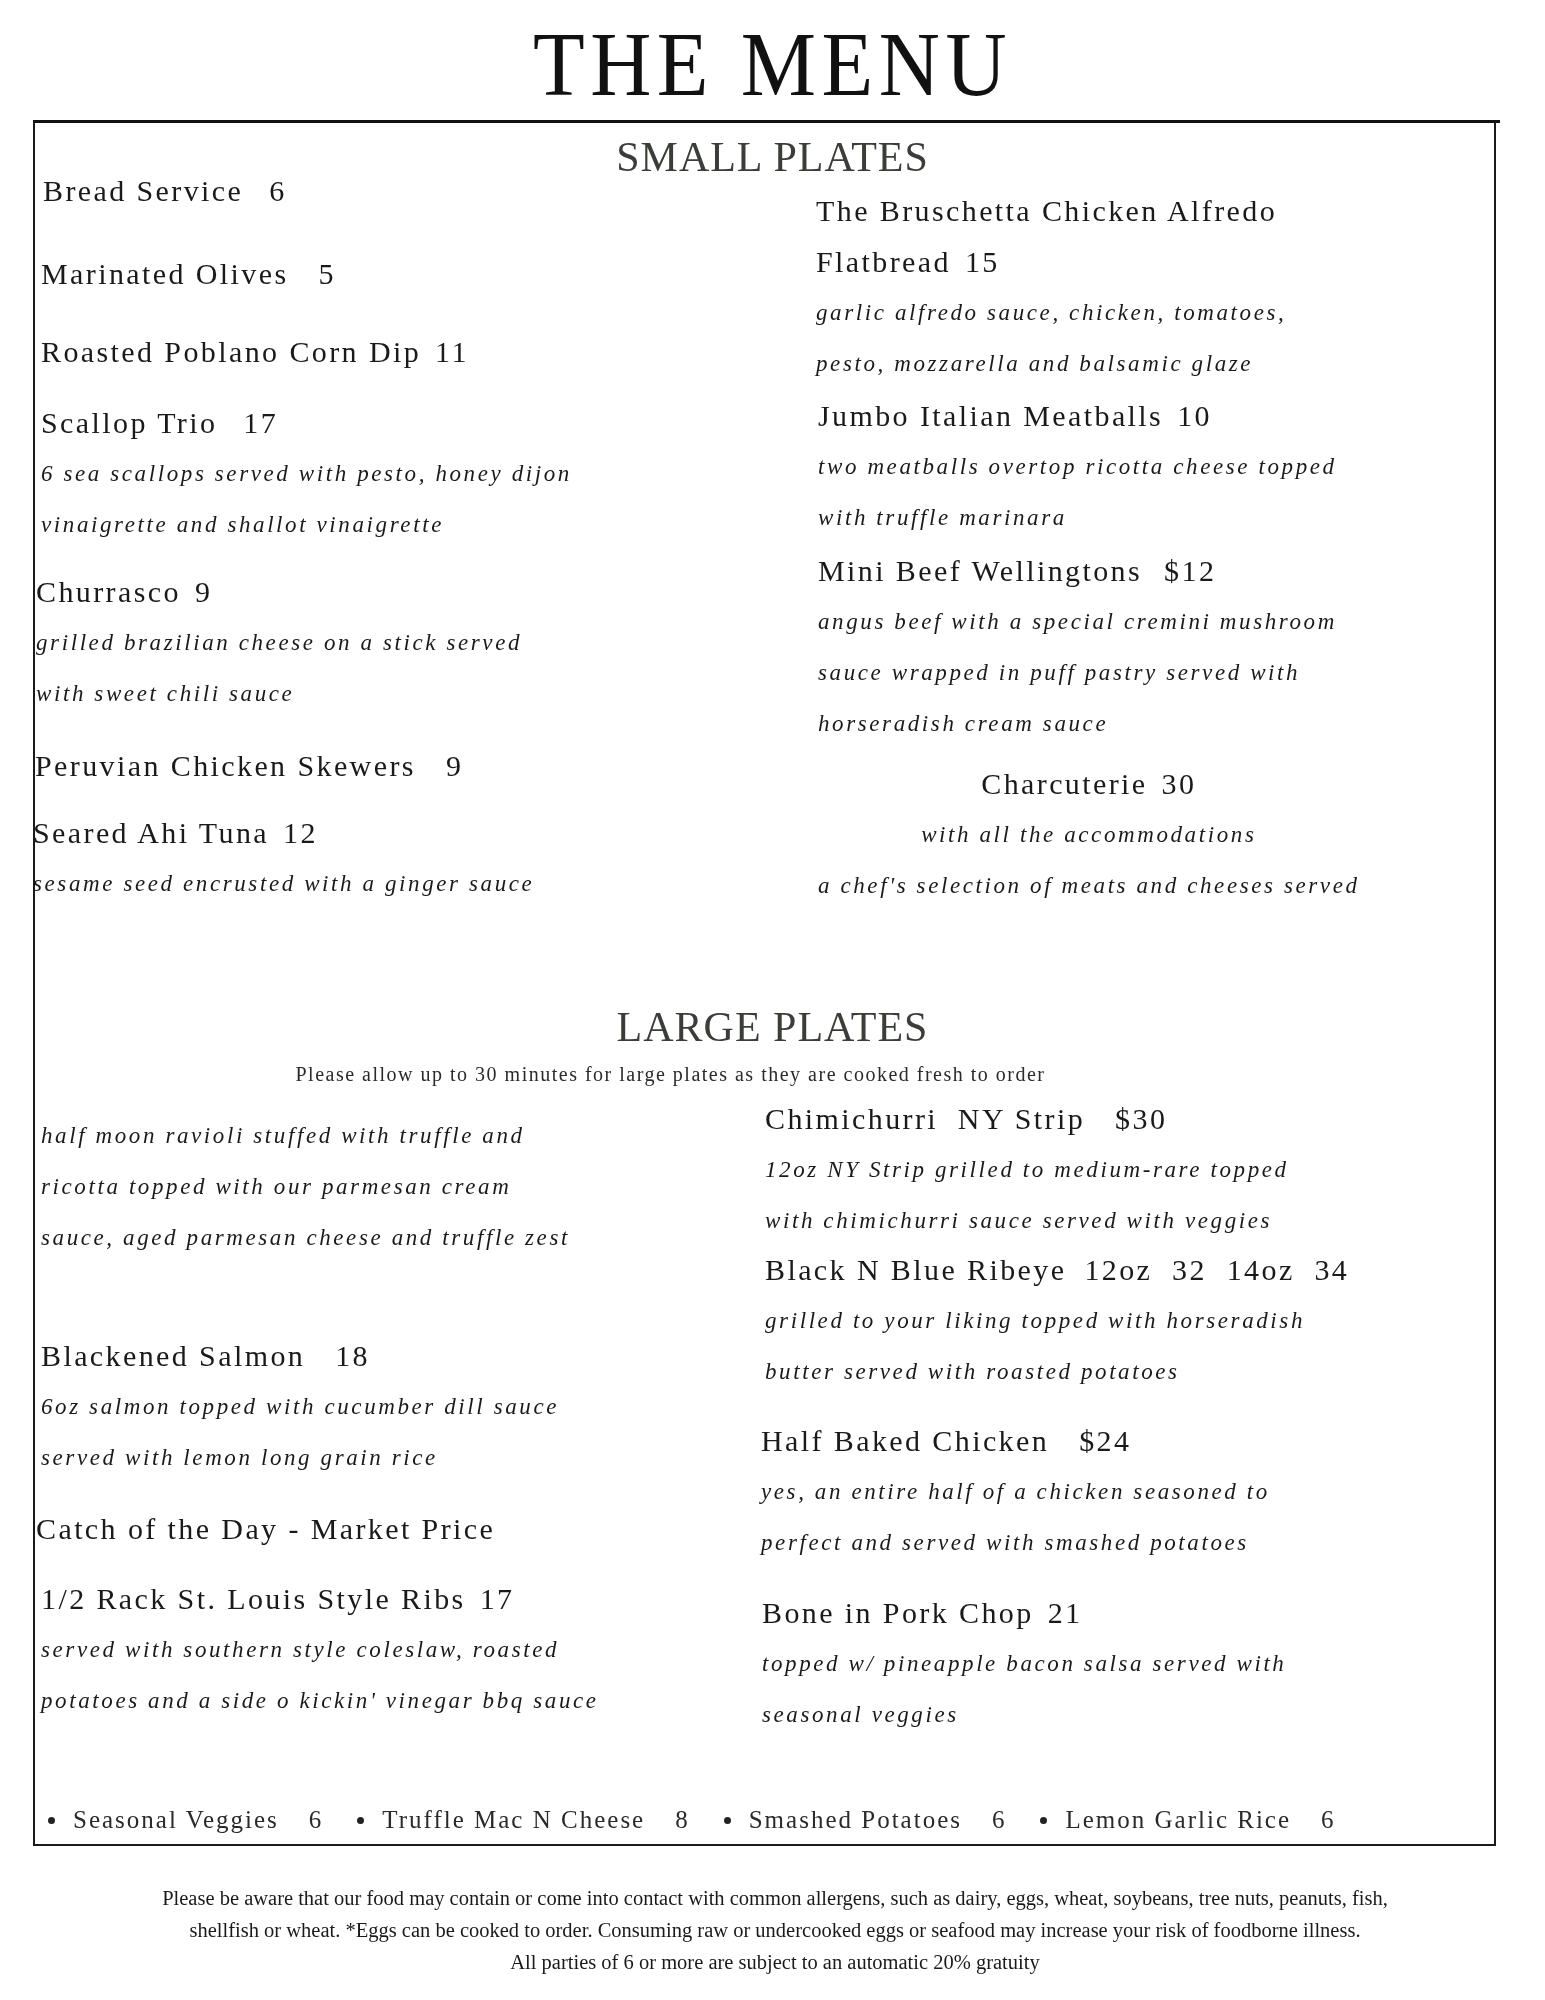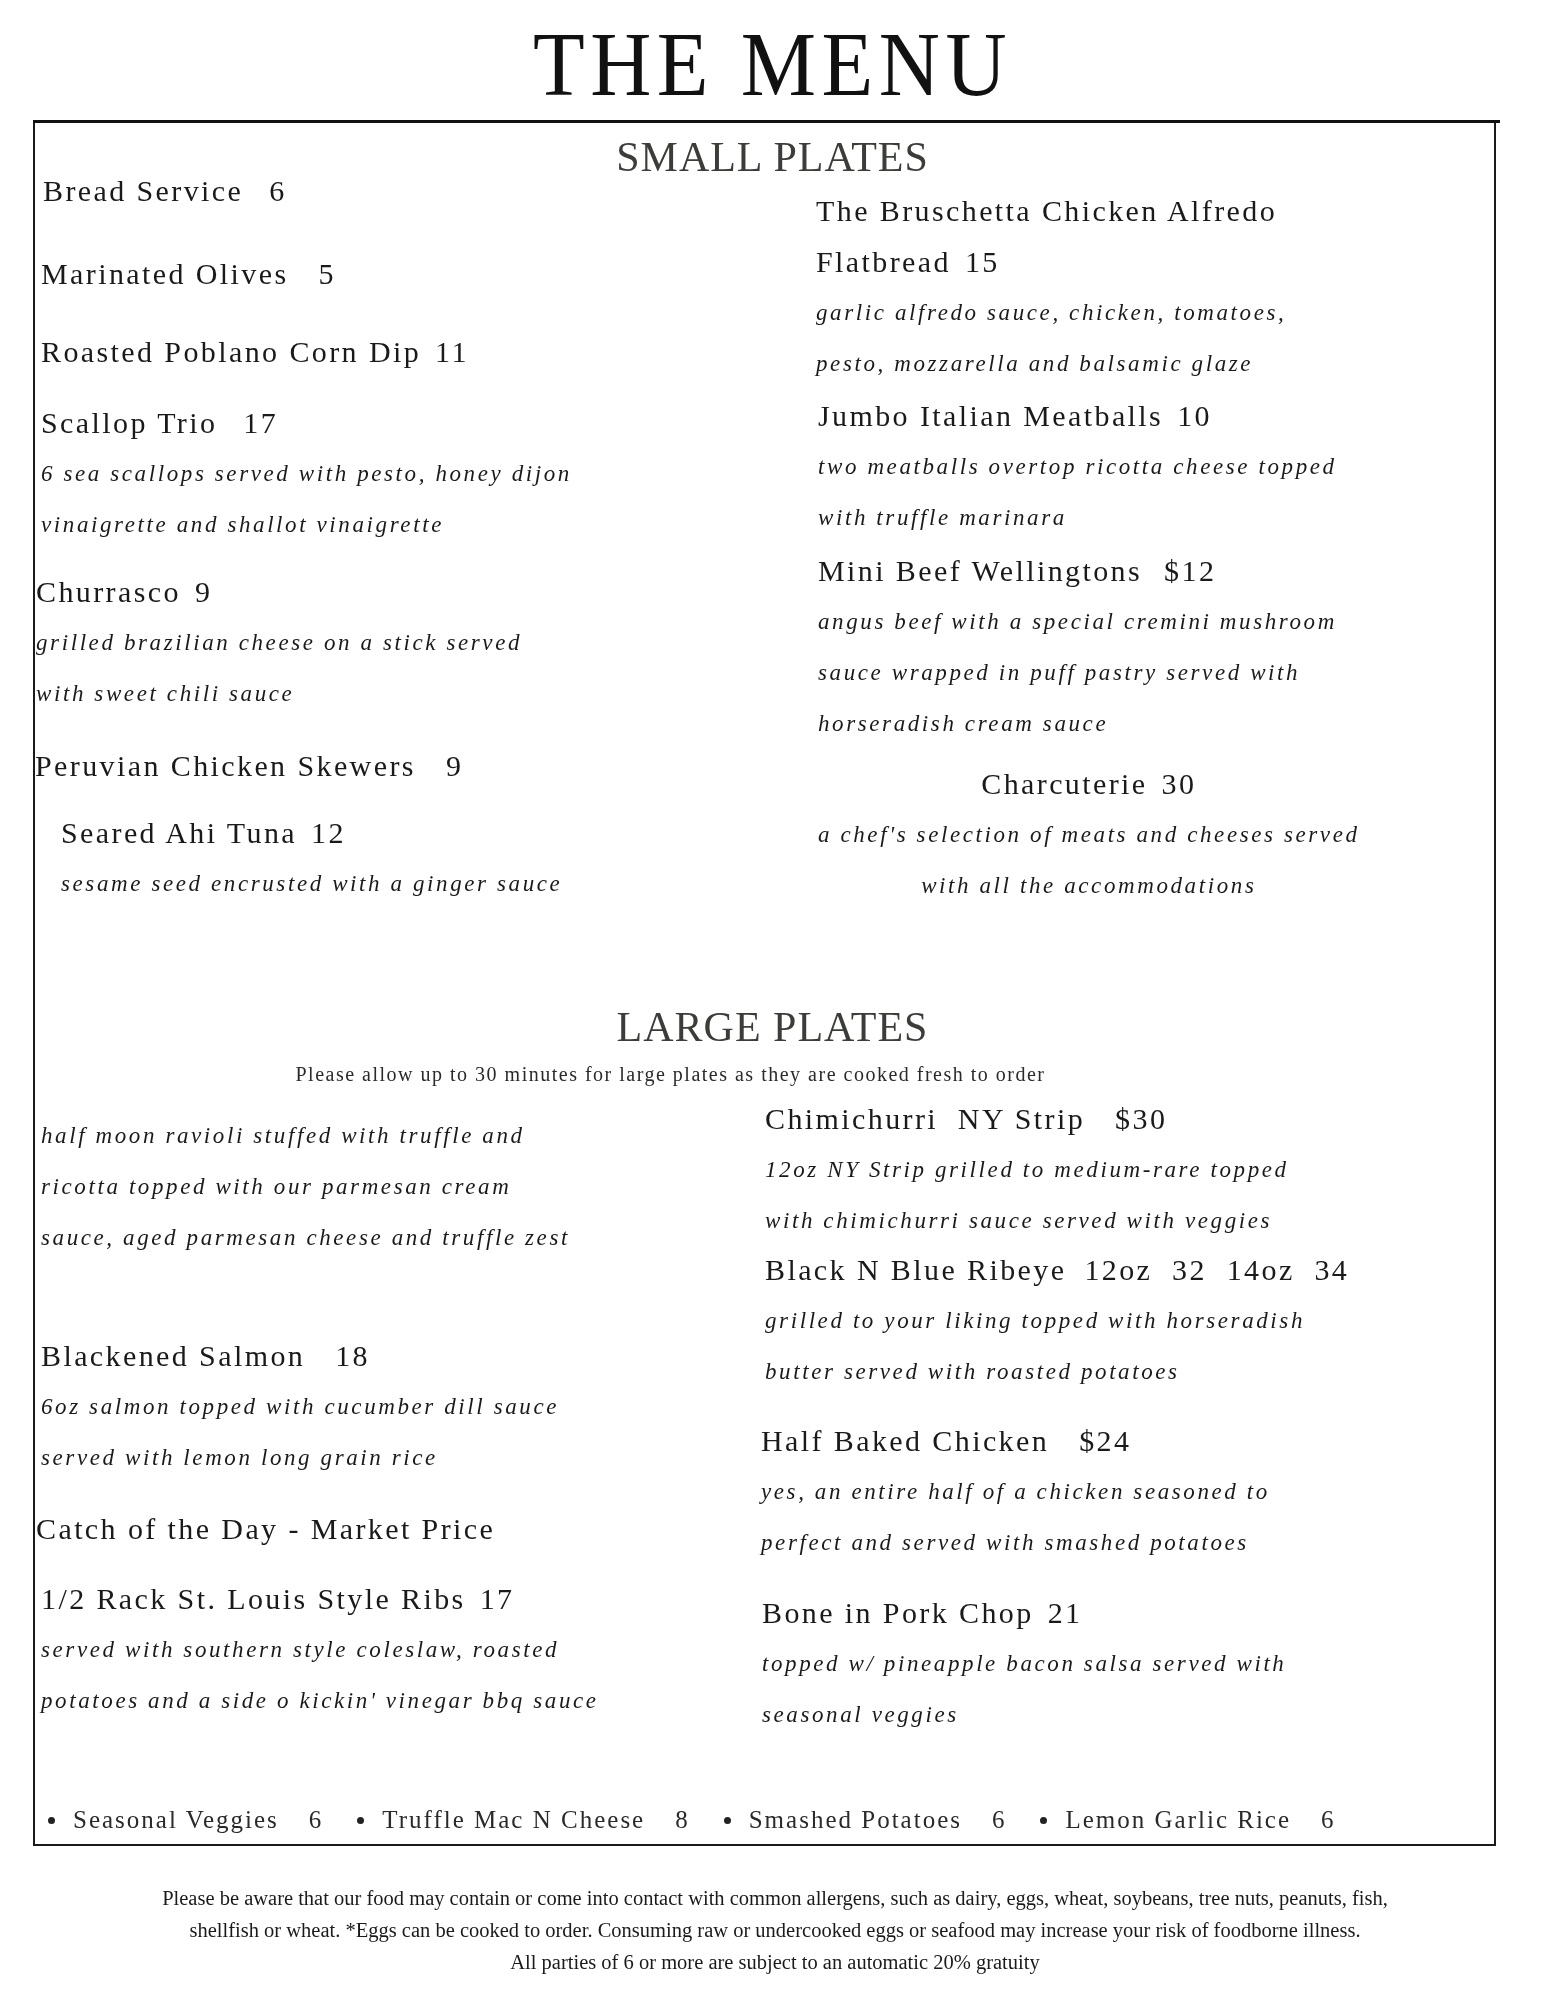--- a/index.html
+++ b/index.html
@@ -76,21 +76,21 @@
   <span class="item-desc">vinaigrette and shallot vinaigrette</span>
 </div>
 <div class="item" style="left:36px; top:566px;">
   <span class="item-name"><span>Churrasco</span><span class="price">9</span></span>
   <span class="item-desc">grilled brazilian cheese on a stick served</span>
   <span class="item-desc">with sweet chili sauce</span>
 </div>
 <div class="item" style="left:35px; top:740px;">
   <span class="item-name"><span>Peruvian Chicken Skewers</span><span class="price" style="margin-left:30px">9</span></span>
 </div>
-<div class="item" style="left:33px; top:807px;padding-left:28px;">
+<div class="item" style="left:33px; top:807px;">
   <span class="item-name"><span>Seared Ahi Tuna</span><span class="price">12</span></span>
   <span class="item-desc">sesame seed encrusted with a ginger sauce</span>
 </div>
 
 <div class="item" style="left:816px; top:185px;">
   <span class="item-name">The Bruschetta Chicken Alfredo</span>
   <span class="item-name"><span>Flatbread</span><span class="price">15</span></span>
   <span class="item-desc">garlic alfredo sauce, chicken, tomatoes,</span>
   <span class="item-desc">pesto, mozzarella and balsamic glaze</span>
 </div>
@@ -100,22 +100,22 @@
   <span class="item-desc">with truffle marinara</span>
 </div>
 <div class="item" style="left:818px; top:545px;">
   <span class="item-name"><span>Mini Beef Wellingtons</span><span class="price" style="margin-left:22px">$12</span></span>
   <span class="item-desc">angus beef with a special cremini mushroom</span>
   <span class="item-desc">sauce wrapped in puff pastry served with</span>
   <span class="item-desc">horseradish cream sauce</span>
 </div>
 <div class="item" style="left:818px; top:758px;text-align:center;">
   <span class="item-name"><span>Charcuterie</span><span class="price">30</span></span>
+  <span class="item-desc">with all the accommodations</span>
   <span class="item-desc">a chef's selection of meats and cheeses served</span>
-  <span class="item-desc">with all the accommodations</span>
 </div>
 
 <div class="section-heading" style="top:1006px;">LARGE PLATES</div>
 <div class="section-sub" style="top:1064px;">Please allow up to 30 minutes for large plates as they are cooked fresh to order</div>
 
 <div class="item" style="left:41px; top:1110px;">
   <span class="item-desc">half moon ravioli stuffed with truffle and</span>
   <span class="item-desc">ricotta topped with our parmesan cream</span>
   <span class="item-desc">sauce, aged parmesan cheese and truffle zest</span>
 </div>

